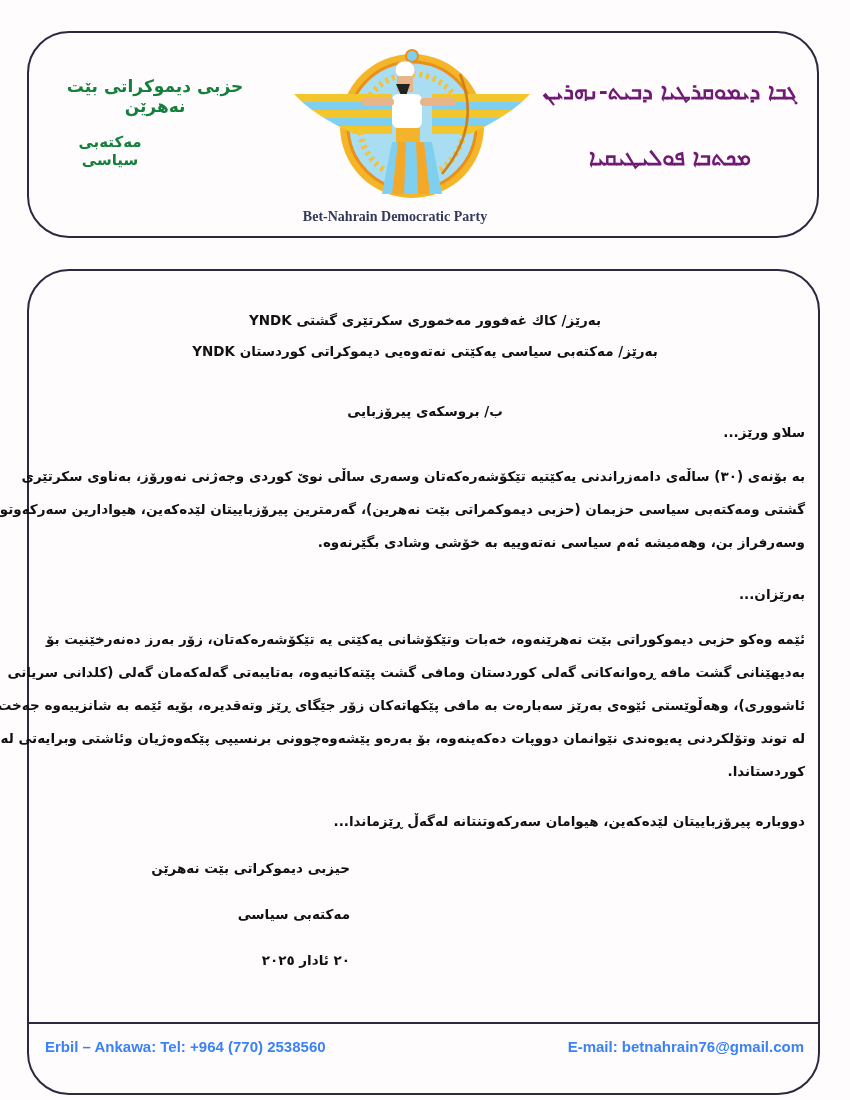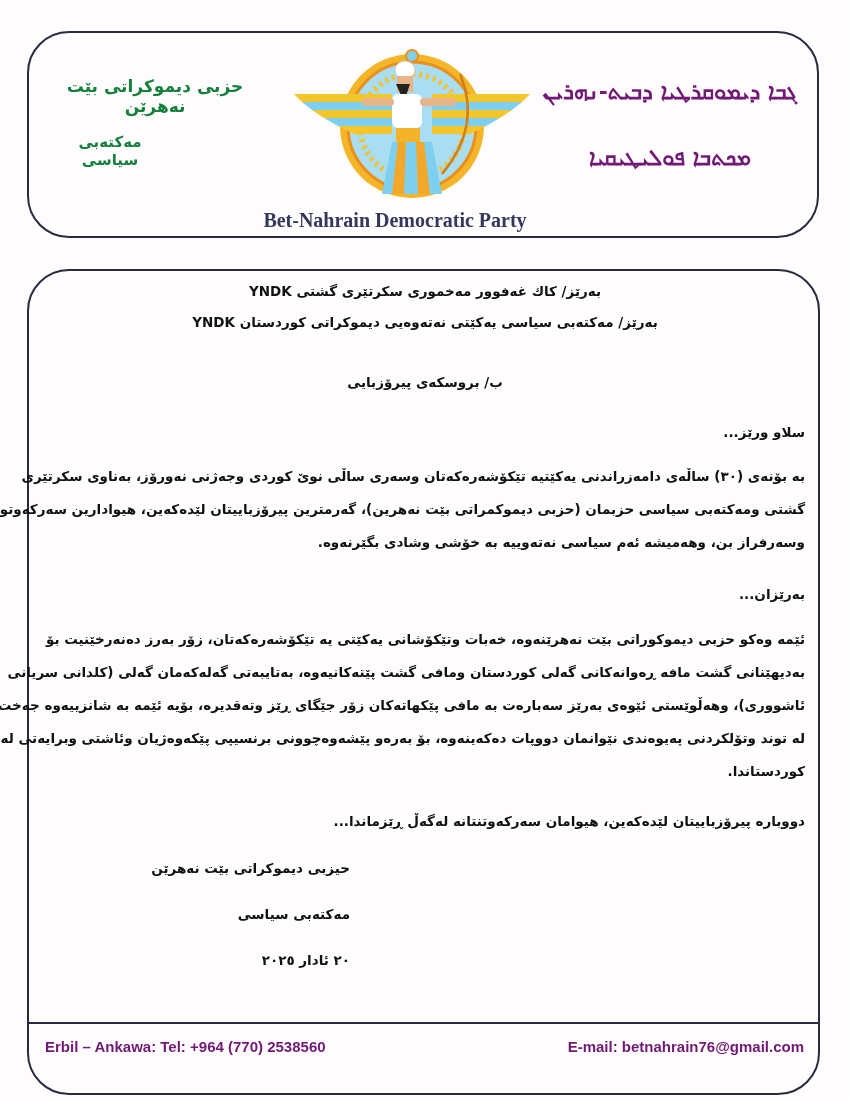--- a/index.html
+++ b/index.html
@@ -20,39 +20,39 @@
   .hdr-ku.l2 { left: 50px; top: 133px; width: 120px; font-size: 15px; }
   .hdr-syr {
     position: absolute; color: #701a75; font-weight: bold; font-size: 22px;
     font-family: "DejaVu Serif", serif; direction: rtl; text-align: center;
   }
   .hdr-syr.l1 { left: 525px; top: 78px; width: 290px; }
   .hdr-syr.l2 { left: 570px; top: 144px; width: 200px; }
   .logo { position: absolute; left: 292px; top: 44px; width: 240px; height: 160px; }
   .party-en {
     position: absolute; left: 210px; top: 209px; width: 370px; text-align: center;
-    font-family: "Liberation Serif", serif; font-size: 20px; color: #34385a; font-weight: bold;
+    font-family: "Liberation Serif", serif; font-size: 14px; color: #34385a; font-weight: bold;
   }
   .body-frame {
     position: absolute; left: 27px; top: 269px; width: 793px; height: 826px;
     border: 2px solid #2a2940; border-radius: 42px; box-sizing: border-box;
   }
   .footer-line {
     position: absolute; left: 27px; top: 1022px; width: 793px; height: 0;
     border-top: 2px solid #2a2940;
   }
   .rtl { position: absolute; direction: rtl; font-weight: bold; font-size: 13.5px; color: #111; }
   .center { text-align: center; }
-  .addr { left: 150px; width: 550px; }
+  .addr { left: 150px; width: 550px; margin-top: 29px; }
   .para-line { right: 45px; left: 95px; text-align: justify; text-align-last: justify; white-space: nowrap; }
   .para-last { right: 45px; left: 95px; text-align: right; white-space: nowrap; }
   .sig { left: 120px; width: 230px; text-align: right; }
   .footer-text {
     position: absolute; top: 1038px; font-family: "Liberation Sans", sans-serif;
-    font-weight: bold; font-size: 15px; color: #701a75; text-align: center;
+    font-weight: bold; font-size: 15px; color: #3b82f6; text-align: center;
   }
   .footer-left { left: 45px; }
   .footer-right { right: 46px; }
 </style>
 </head>
 <body>
 
 <div class="header-frame"></div>
 <div class="hdr-ku l1">حزبی دیموکراتی بێت نەهرێن</div>
 <div class="hdr-ku l2">مەکتەبی سیاسی</div>

